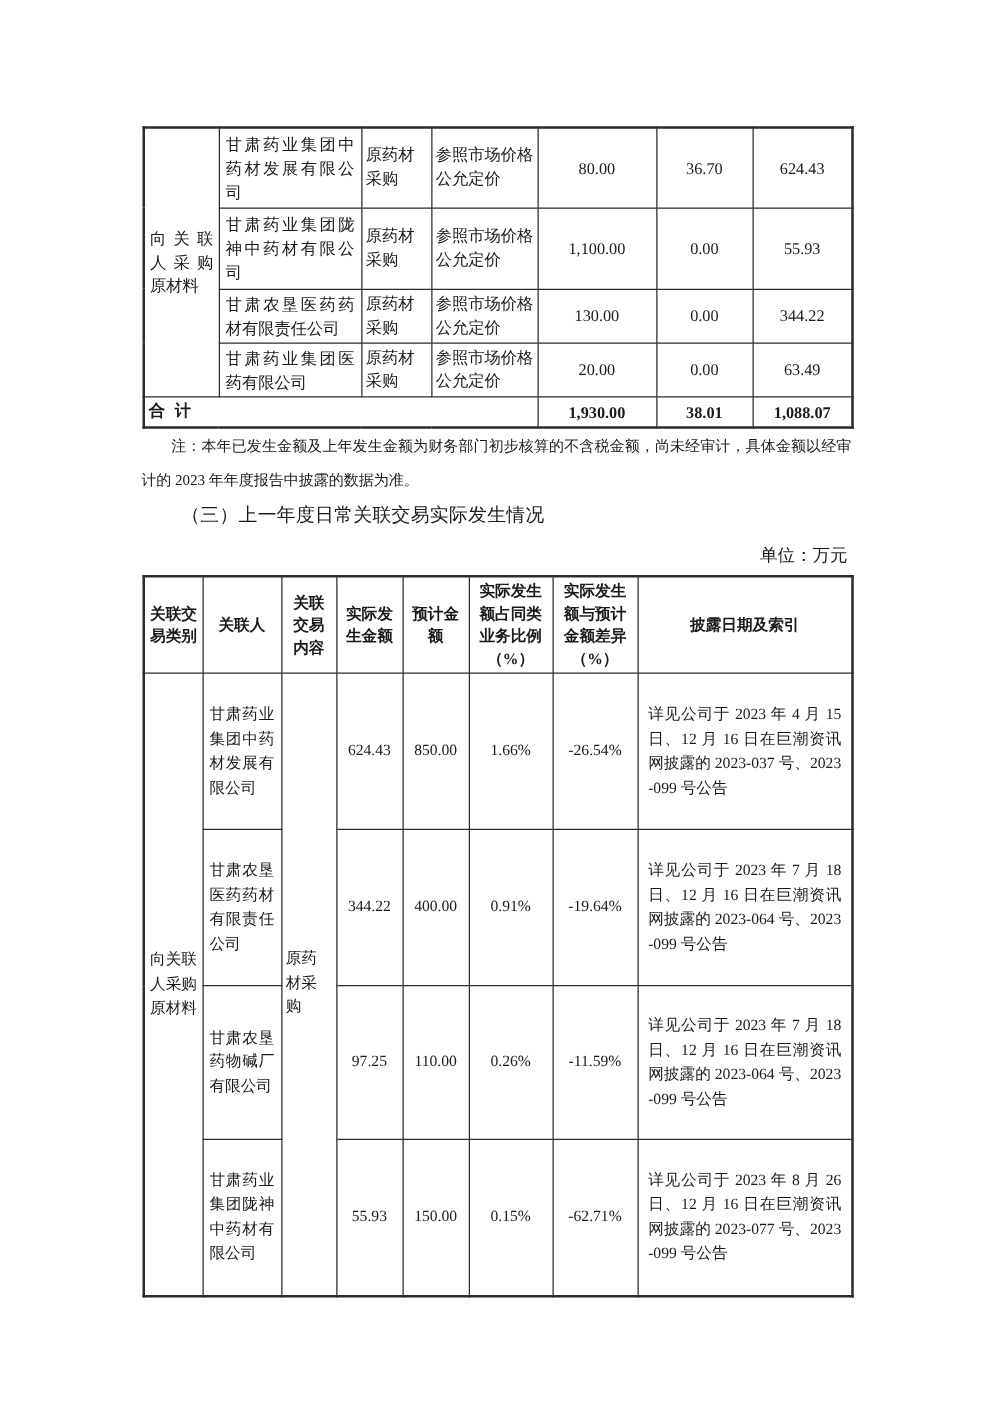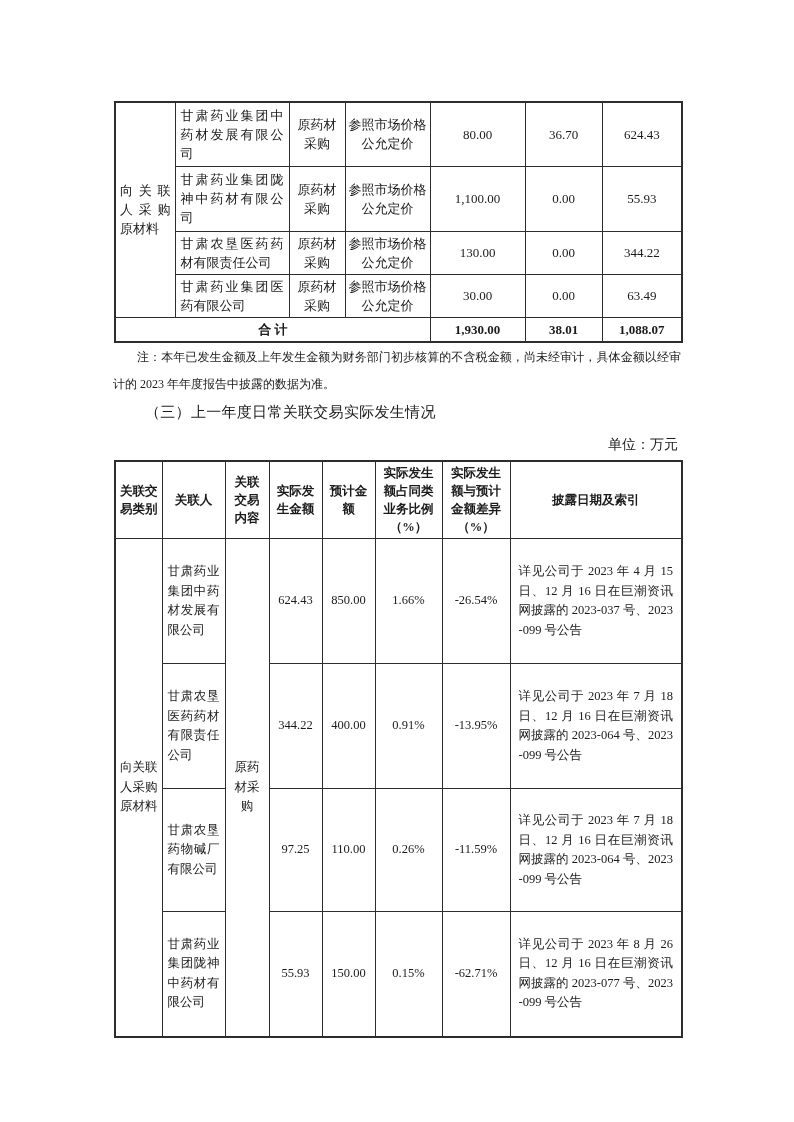--- a/index.html
+++ b/index.html
@@ -27,21 +27,21 @@
     word-break: break-all;
     overflow: hidden;
   }
   th { font-weight: bold; text-align: center; padding: 2px 3px; }
   #t1 { left: 114px; top: 101px; width: 567px; }
   #t2 { left: 114px; top: 460px; width: 567px; }
   #t2 td { font-size: 12.5px; line-height: 19.5px; }
   #t2 th { font-size: 12.5px; line-height: 18px; }
   .cat   { text-align: justify; text-justify: inter-character; padding: 2px 4px; margin-top: 23px; }
   .party { text-align: justify; text-justify: inter-character; padding: 0 5px; }
-  .center{ text-align: center; padding: 2px 3px; }
+  .center{ text-align: left; padding: 2px 3px; font-family: Liberation Mono, monospace; }
   .num   { text-align: center; padding-right: 6px; }
   .disc  { text-align: justify; text-justify: inter-character; padding: 4px 8px; margin-left: 11px; }
   .bold  { font-weight: bold; }
   .note {
     position: absolute;
     left: 113px; top: 344px; width: 568px;
     font-size: 12px; line-height: 27px;
     text-align: justify; text-justify: inter-character;
     text-indent: 2em;
     margin: 0;
@@ -98,21 +98,21 @@
         <td class="center">原药材采购</td>
         <td class="center">参照市场价格公允定价</td>
         <td class="num">130.00</td>
         <td class="num">0.00</td>
         <td class="num">344.22</td>
       </tr>
       <tr style="height:42px">
         <td class="party">甘肃药业集团医药有限公司</td>
         <td class="center">原药材采购</td>
         <td class="center">参照市场价格公允定价</td>
-        <td class="num">30.00</td>
+        <td class="num">20.00</td>
         <td class="num">0.00</td>
         <td class="num">63.49</td>
       </tr>
       <tr style="height:23px">
         <td class="center bold" colspan="4">合 计</td>
         <td class="num bold">1,930.00</td>
         <td class="num bold">38.01</td>
         <td class="num bold">1,088.07</td>
       </tr>
     </tbody>
@@ -154,21 +154,21 @@
         <td class="num">850.00</td>
         <td class="num">1.66%</td>
         <td class="num">-26.54%</td>
         <td class="disc">详见公司于 2023 年 4 月 15 日、12 月 16 日在巨潮资讯网披露的 2023-037 号、2023-099 号公告</td>
       </tr>
       <tr style="height:125px">
         <td class="party">甘肃农垦医药药材有限责任公司</td>
         <td class="num">344.22</td>
         <td class="num">400.00</td>
         <td class="num">0.91%</td>
-        <td class="num">-13.95%</td>
+        <td class="num">-19.64%</td>
         <td class="disc">详见公司于 2023 年 7 月 18 日、12 月 16 日在巨潮资讯网披露的 2023-064 号、2023-099 号公告</td>
       </tr>
       <tr style="height:123px">
         <td class="party">甘肃农垦药物碱厂有限公司</td>
         <td class="num">97.25</td>
         <td class="num">110.00</td>
         <td class="num">0.26%</td>
         <td class="num">-11.59%</td>
         <td class="disc">详见公司于 2023 年 7 月 18 日、12 月 16 日在巨潮资讯网披露的 2023-064 号、2023-099 号公告</td>
       </tr>

